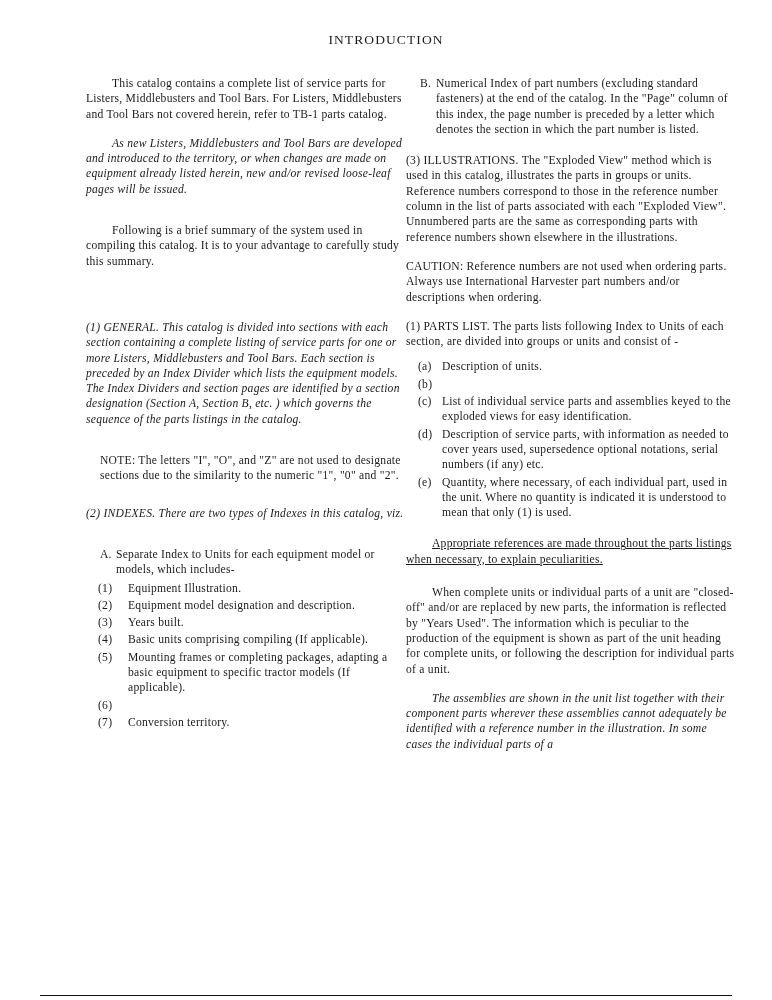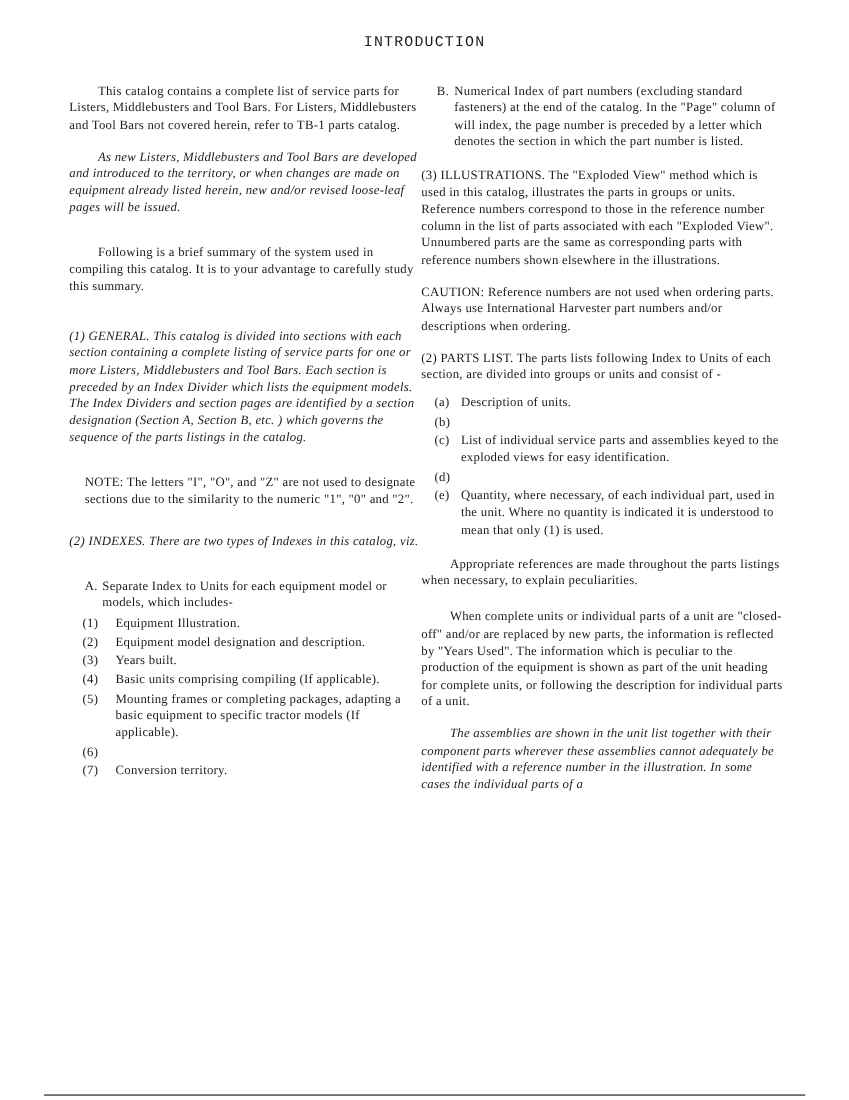--- a/index.html
+++ b/index.html
@@ -22,26 +22,25 @@
     box-sizing: border-box;
     padding: 0;
   }
   .page-title {
     text-align: center;
     font-size: 13.5px;
     letter-spacing: 1.1px;
     font-weight: 400;
     margin-top: 32px;
     margin-bottom: 0;
-    font-family: Liberation Mono, monospace;
   }
   .columns {
     display: flex;
     flex-direction: row;
-    justify-content: center;
+    justify-content: flex-end;
     margin-top: 28px;
     padding: 0 36px 0 40px;
     box-sizing: border-box;
   }
   .col {
     width: 330px;
     font-size: 11.6px;
     line-height: 1.32;
     letter-spacing: 0.25px;
   }
@@ -50,21 +49,21 @@
 
   p.para {
     margin: 0 0 14px 0;
     text-align: left;
   }
   p.indent {
     text-indent: 26px;
   }
   p.tight { margin-bottom: 9px; }
   p.gap-lg { margin-bottom: 26px; font-style: italic; }
-  p.gap-xxl { margin-bottom: 30px; }
+  p.gap-xxl { margin-bottom: 51px; }
 
   .hang {
     display: flex;
     margin: 0 0 3px 0;
   }
   .hang .marker {
     flex: 0 0 auto;
     width: 30px;
     padding-left: 14px;
     box-sizing: border-box;
@@ -152,49 +151,50 @@
         <div class="sub-item">
           <span class="num">(7)</span>
           <span class="txt">Conversion territory.</span>
         </div>
       </div>
     </div>
 
     <div class="col right">
       <div class="hang" style="margin-bottom:16px;">
         <span class="marker">B.</span>
-        <span class="body">Numerical Index of part numbers (excluding standard fasteners) at the end of the catalog.  In the "Page" column of will index, the page number is preceded by a letter which denotes the section in which the part number is listed.</span>
+        <span class="body">Numerical Index of part numbers (excluding standard fasteners) at the end of the catalog.  In the "Page" column of this index, the page number is preceded by a letter which denotes the section in which the part number is listed.</span>
       </div>
 
       <p class="para">(3) ILLUSTRATIONS.  The "Exploded View" method which is used in this catalog, illustrates the parts in groups or units.  Reference numbers correspond to those in the reference number column in the list of parts associated with each "Exploded View".  Unnumbered parts are the same as corresponding parts with reference numbers shown elsewhere in the illustrations.</p>
       <p class="para">CAUTION:  Reference numbers are not used when ordering parts.  Always use International Harvester part numbers and/or descriptions when ordering.</p>
-      <p class="para tight">(2) PARTS LIST.  The parts lists following Index to Units of each section, are divided into groups or units and consist of -</p>
+      <p class="para tight">(1) PARTS LIST.  The parts lists following Index to Units of each section, are divided into groups or units and consist of -</p>
 
       <div class="sublist letterlist" style="margin-top:10px;">
         <div class="sub-item">
           <span class="num">(a)</span>
           <span class="txt">Description of units.</span>
         </div>
         <div class="sub-item">
           <span class="num">(b)</span>
         </div>
         <div class="sub-item">
           <span class="num">(c)</span>
           <span class="txt">List of individual service parts and assemblies keyed to the exploded views for easy identification.</span>
         </div>
         <div class="sub-item">
           <span class="num">(d)</span>
+          <span class="txt">Description of service parts, with information as needed to cover years used, supersedence optional notations, serial numbers (if any) etc.</span>
         </div>
         <div class="sub-item">
           <span class="num">(e)</span>
           <span class="txt">Quantity, where necessary, of each individual part, used in the unit.  Where no quantity is indicated it is understood to mean that only (1) is used.</span>
         </div>
       </div>
 
-      <p class="para indent" style="margin-top:16px;">Appropriate references are made throughout the parts listings when necessary, to explain peculiarities.</p>
+      <p class="para indent" style="margin-top:16px;text-decoration:underline;">Appropriate references are made throughout the parts listings when necessary, to explain peculiarities.</p>
       <p class="para indent" style="margin-top:18px;">When complete units or individual parts of a unit are "closed-off" and/or are replaced by new parts, the information is  reflected by "Years Used".  The information which is peculiar to the production of the equipment is shown as part of the unit heading for complete units, or following the description for individual parts of a unit.</p>
       <p class="para indent" style="margin-top:14px;font-style:italic;">The assemblies are shown in the unit list together with their component parts wherever these assemblies cannot adequately be identified with a reference number in the illustration.  In some cases the individual parts of a</p>
     </div>
 
   </div>
 
   <div class="footer-rule"></div>
 
 </div>
 

